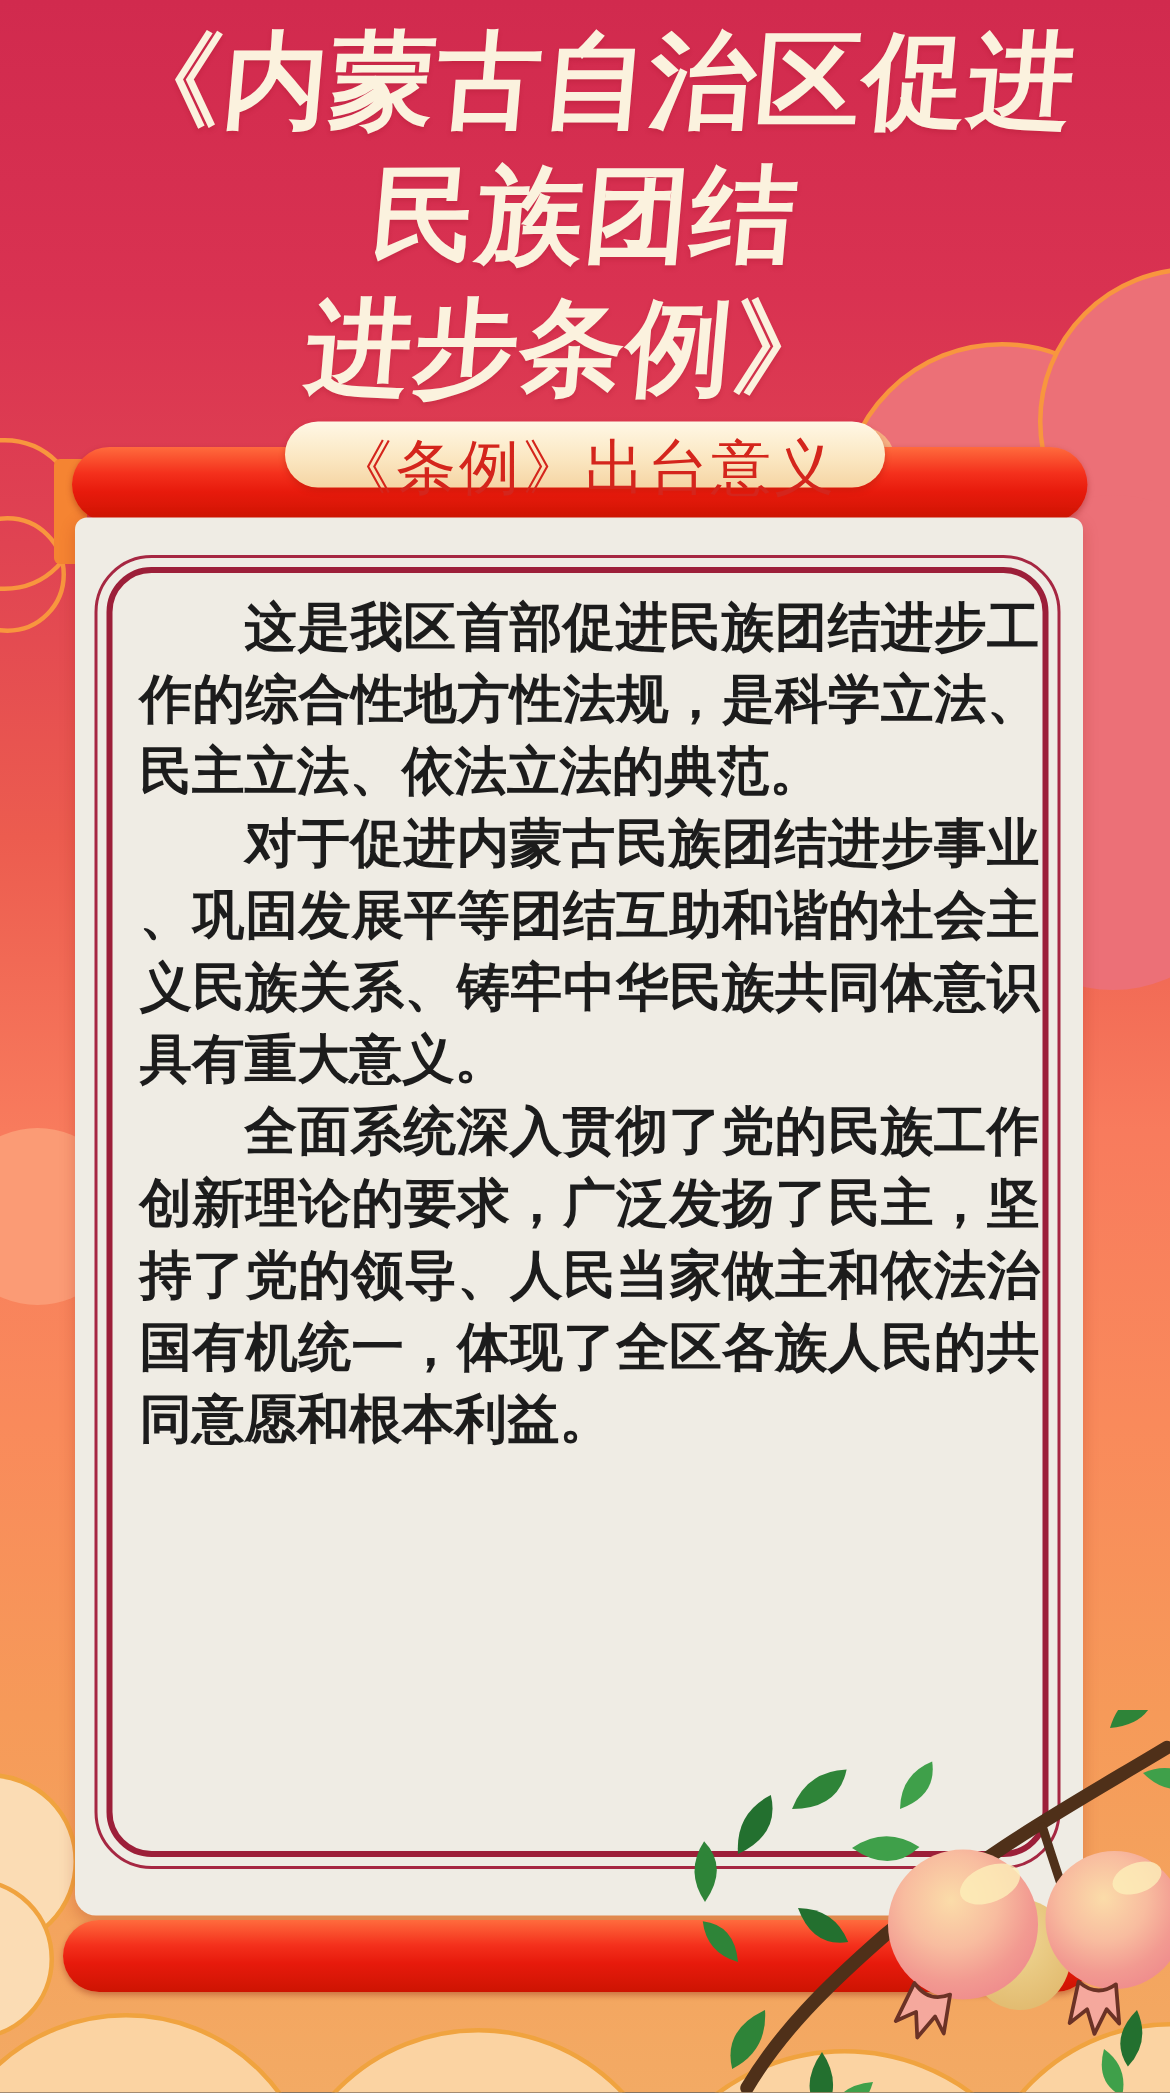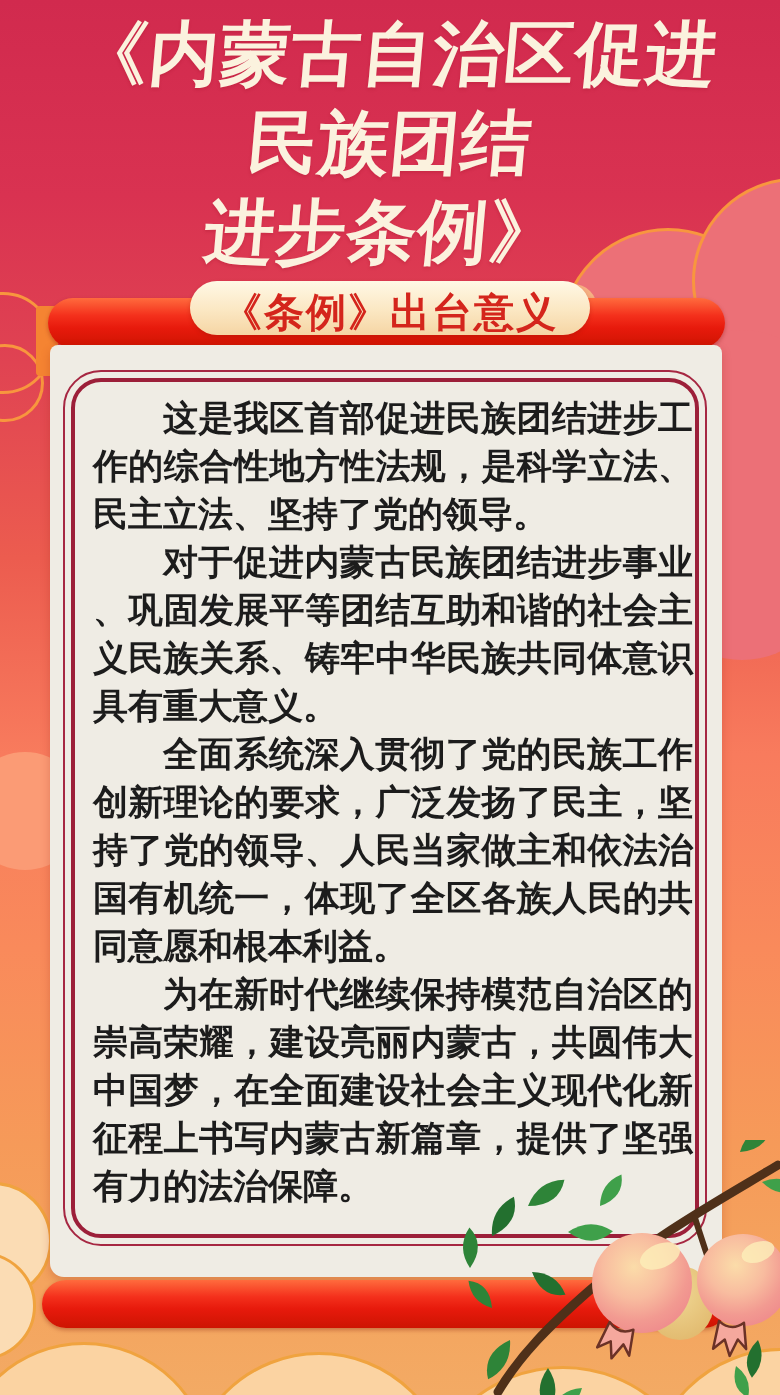--- a/index.html
+++ b/index.html
@@ -58,24 +58,24 @@
   .scroll-text{
     position:absolute;left:43px;top:50px;width:600px;z-index:2;
     font-family:"Liberation Serif",serif;font-weight:700;
     font-size:35px;line-height:48px;color:#1c1c1c;
     text-align:justify;line-break:anywhere;
   }
   .scroll-text p{margin:0;text-indent:2em;}
   
   .badge{
     left:50%;top:281px;transform:translateX(-50%);z-index:7;
-    width:400px;height:54px;border-radius:30px;
+    width:400px;height:44px;border-radius:30px;
     background:linear-gradient(180deg,#fff8e6 0%,#fbe7c2 55%,#f5d5a4 100%);
     text-align:center;line-height:62px;
-    font-size:40px;font-weight:700;color:#d4251c;letter-spacing:2px;
+    font-size:40px;font-weight:400;color:#d4251c;letter-spacing:2px;
     box-shadow:0 2px 4px rgba(150,20,0,.3);
   }
   
   .pome{left:440px;top:1140px;width:340px;height:255px;z-index:9;}
 </style>
 </head>
 <body>
 
 <div class="canvas">
 
@@ -100,24 +100,23 @@
   </div>
 
   <div class="abs wing"></div>
   <div class="roller roller-top"></div>
 
   <div class="abs paper">
     <div class="border-outer">
       <div class="border-inner"></div>
     </div>
     <div class="scroll-text">
-      <p>这是我区首部促进民族团结进步工作的综合性地方性法规，是科学立法、民主立法、坚持了党的领导。</p>
+      <p>这是我区首部促进民族团结进步工作的综合性地方性法规，是科学立法、民主立法、依法立法的典范。</p>
       <p>对于促进内蒙古民族团结进步事业、巩固发展平等团结互助和谐的社会主义民族关系、铸牢中华民族共同体意识具有重大意义。</p>
       <p>全面系统深入贯彻了党的民族工作创新理论的要求，广泛发扬了民主，坚持了党的领导、人民当家做主和依法治国有机统一，体现了全区各族人民的共同意愿和根本利益。</p>
-      <p>为在新时代继续保持模范自治区的崇高荣耀，建设亮丽内蒙古，共圆伟大中国梦，在全面建设社会主义现代化新征程上书写内蒙古新篇章，提供了坚强有力的法治保障。</p>
     </div>
   </div>
 
   <div class="roller roller-bottom"></div>
 
   <div class="abs badge">
     <span>《条例》出台意义</span>
   </div>
 
   <svg class="abs pome" viewBox="0 0 340 255">

